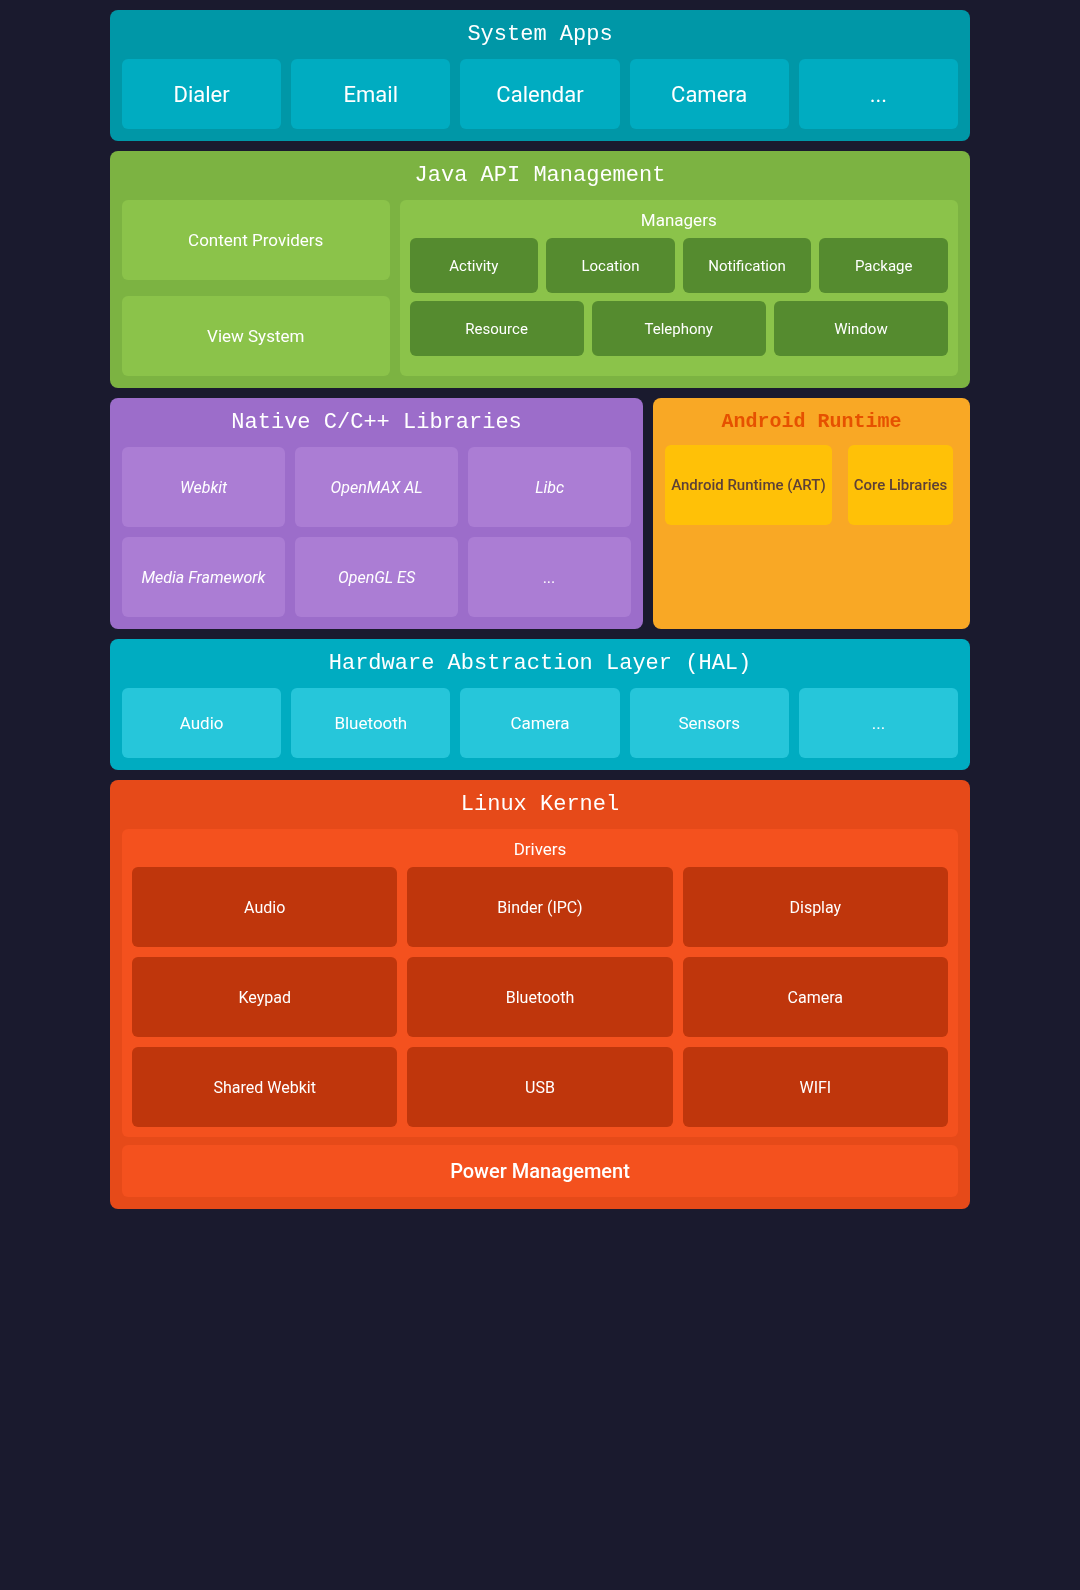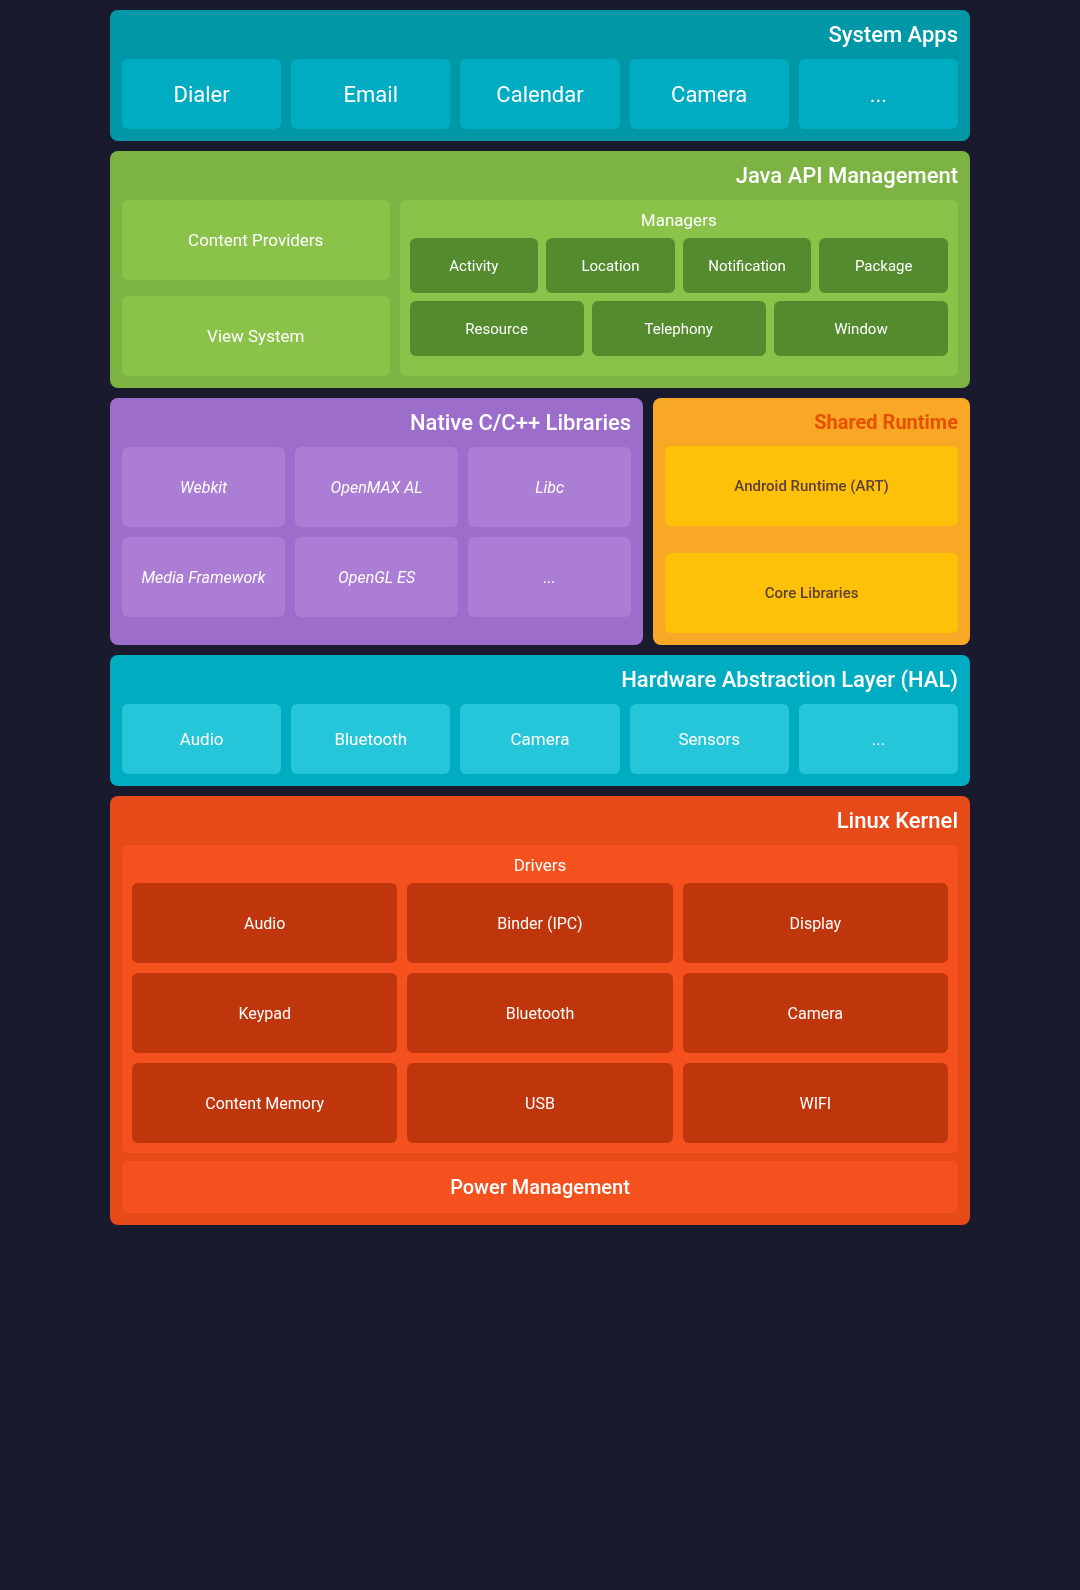--- a/index.html
+++ b/index.html
@@ -11,25 +11,26 @@
       padding: 10px;
     }
 
     .layer {
       border-radius: 8px;
       padding: 12px;
       margin-bottom: 10px;
     }
 
     .layer-title {
-      text-align: right;
+      text-align: center;
       font-size: 22px;
       font-weight: 500;
       color: white;
       margin-bottom: 12px;
+      font-family: Liberation Mono, monospace;
     }
 
     .card {
       border-radius: 6px;
       display: flex;
       align-items: center;
       justify-content: center;
       color: white;
       font-size: 16px;
       text-align: center;
@@ -135,22 +136,21 @@
       font-weight: 700;
     }
     .android-runtime .card {
       background: #ffc107;
       color: #5d4037;
       font-size: 15px;
       font-weight: 500;
     }
     .android-runtime .cards-col {
       display: flex;
-      flex-direction: column;
-      gap: 27px;
+      gap: 16px;
     }
     .android-runtime .card {
       min-height: 80px;
     }
 
     
     .hal {
       background: #00acc1;
     }
     .hal .cards-row {
@@ -245,21 +245,21 @@
     <div class="cards-grid">
     <div class="card">Webkit</div>
         <div class="card">OpenMAX AL</div>
         <div class="card">Libc</div>
         <div class="card">Media Framework</div>
         <div class="card">OpenGL ES</div>
         <div class="card">...</div>
       </div>
   </div>
   <div class="android-runtime">
-    <div class="layer-title">Shared Runtime</div>
+    <div class="layer-title">Android Runtime</div>
     <div class="cards-col">
     <div class="card">Android Runtime (ART)</div>
         <div class="card">Core Libraries</div>
       </div>
   </div>
 </div>
 
 <div class="layer hal">
   <div class="layer-title">Hardware Abstraction Layer (HAL)</div>
   <div class="cards-row">
@@ -275,19 +275,19 @@
   <div class="layer-title">Linux Kernel</div>
   <div class="drivers-box">
     <div class="drivers-title">Drivers</div>
     <div class="cards-grid">
     <div class="card">Audio</div>
         <div class="card">Binder (IPC)</div>
         <div class="card">Display</div>
         <div class="card">Keypad</div>
         <div class="card">Bluetooth</div>
         <div class="card">Camera</div>
-        <div class="card">Content Memory</div>
+        <div class="card">Shared Webkit</div>
         <div class="card">USB</div>
         <div class="card">WIFI</div>
       </div>
   </div>
   <div class="power-mgmt">Power Management</div>
 </div>
 
 </body></html>

